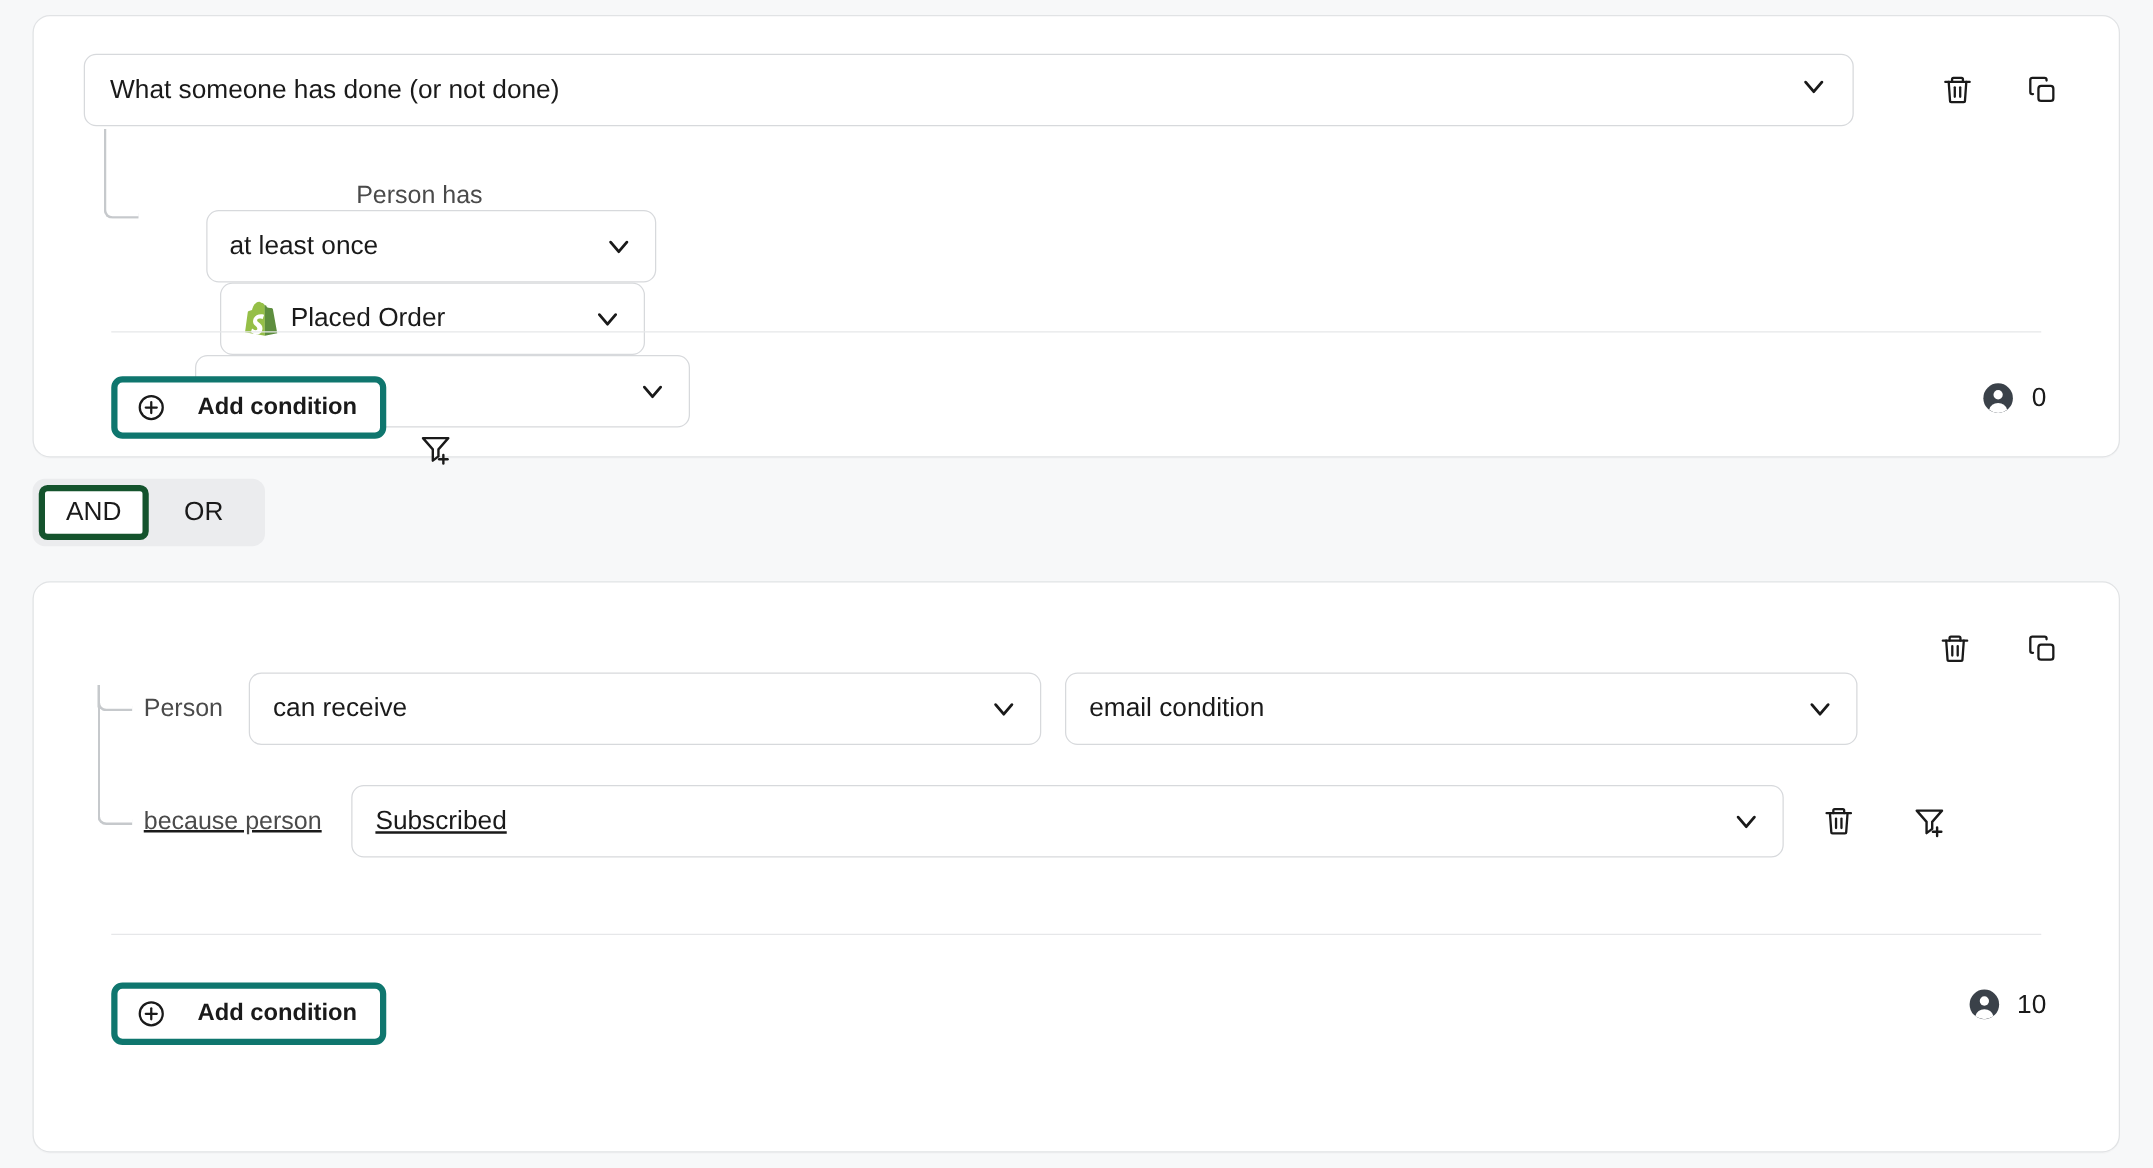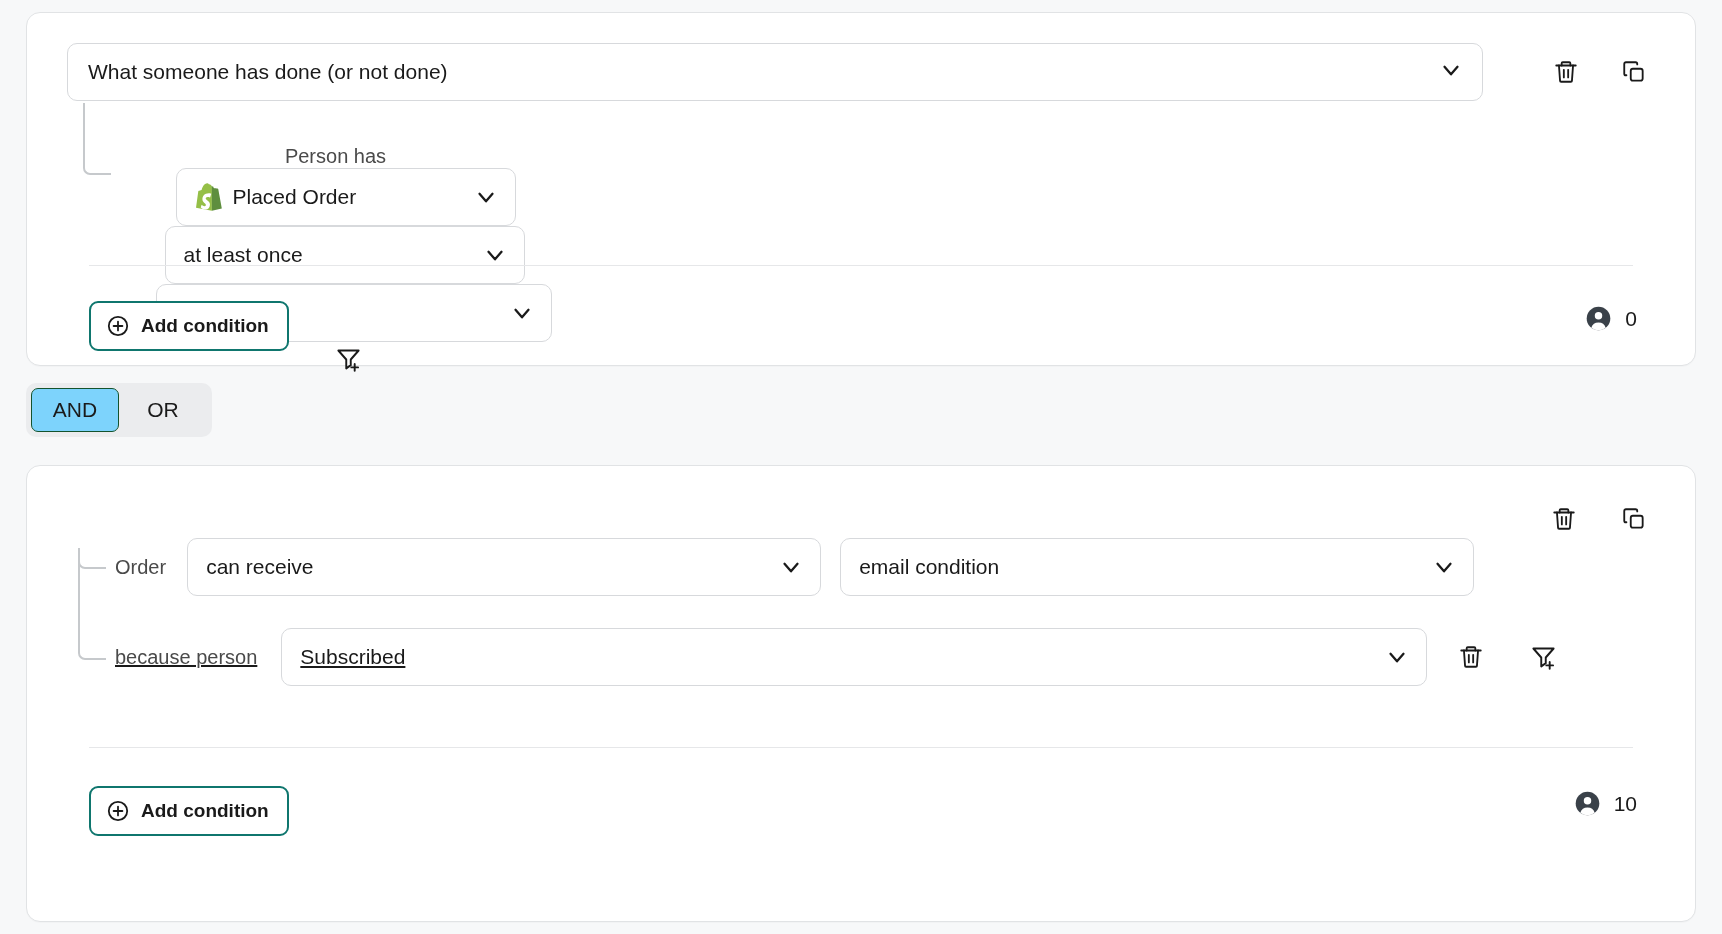--- a/index.html
+++ b/index.html
@@ -129,25 +129,25 @@
     left: 62px;
     right: 62px;
     height: 1px;
     background: #e6e7e9;
   }
   .add-cond {
     position: absolute;
     left: 62px;
     height: 50px;
     background: #ffffff;
-    border: 2px solid #0f766e;
+    border: 5px solid #0f766e;
     border-radius: 9px;
     display: inline-flex;
     align-items: center;
-    gap: 11px;
+    gap: 25px;
     padding: 0 18px 0 15px;
     box-sizing: border-box;
     cursor: pointer;
     font-size: 19px;
     font-weight: bold;
     color: #1a1a1a;
   }
   .count-wrap {
     position: absolute;
     right: 58px;
@@ -179,22 +179,22 @@
     align-items: center;
     justify-content: center;
     font-size: 21px;
     color: #1a1a1a;
     border-radius: 7px;
     cursor: pointer;
     padding: 0 14px;
     box-sizing: border-box;
   }
   .andor .opt.active {
-    background: #7dd3fc;
-    border: 1px solid #14532d;
+    background: #ffffff;
+    border: 5px solid #14532d;
   }
 
   
   .shopify {
     width: 28px;
     height: 30px;
     flex: 0 0 auto;
     display: block;
   }
 </style>
@@ -232,36 +232,36 @@
             </svg>
         </div>
       </div>
     </div>
 
     <div class="connector" style="left:56px; top:90px; width:26px; height:70px;"></div>
 
     <div class="cond-row" style="left:92px; top:132px; gap:0;flex-direction:column;">
       <span class="row-label">Person has</span>
 
+      <div class="select" style="width:360px; margin-left:18px;">
+        <span class="val">at least once</span>
+        <span class="chev">
+          <svg width="26" height="26" viewBox="0 0 24 24" fill="none" stroke="#1a1a1a" stroke-width="2.1" stroke-linecap="round" stroke-linejoin="round">
+              <polyline points="6 9 12 16 18 9"></polyline>
+            </svg>
+        </span>
+      </div>
+
       <div class="select" style="width:340px; margin-left:20px;">
         <svg class="shopify" viewBox="0 0 48 52" xmlns="http://www.w3.org/2000/svg">
           <path d="M32.5 7.6c-.2-.1-.6-.2-1-.2-.5 0-1.4.3-2.3.9-.9-2.4-2.5-4.6-5.1-4.6h-.3c-.7-1-1.7-1.4-2.5-1.4-6.2 0-9.2 7.8-10.1 11.7l-4.3 1.3c-1.3.4-1.4.5-1.6 1.7L1.5 44.6 29 49.7V7.6z" fill="#95bf47"></path>
           <path d="M40.1 12.6c-.1-.8-.8-1.2-1.4-1.3-.6 0-5.4-.4-5.4-.4s-3.6-3.5-4-3.9c-.2-.2-.4-.3-.6-.3L29 49.7l17.2-3.7-6.1-33.4z" fill="#5e8e3e"></path>
           <path d="M28 20.5l-2.1 6.3s-1.9-1-4.1-1c-3.3 0-3.5 2.1-3.5 2.6 0 2.8 7.4 3.9 7.4 10.6 0 5.3-3.3 8.7-7.8 8.7-5.4 0-8.2-3.4-8.2-3.4l1.5-4.8s2.8 2.4 5.2 2.4c1.6 0 2.2-1.2 2.2-2.1 0-3.7-6-3.9-6-10 0-5.1 3.7-10.1 11.1-10.1 2.9 0 4.3.8 4.3.8z" fill="#ffffff"></path>
         </svg>
         <span class="val">Placed Order</span>
-        <span class="chev">
-          <svg width="26" height="26" viewBox="0 0 24 24" fill="none" stroke="#1a1a1a" stroke-width="2.1" stroke-linecap="round" stroke-linejoin="round">
-              <polyline points="6 9 12 16 18 9"></polyline>
-            </svg>
-        </span>
-      </div>
-
-      <div class="select" style="width:360px; margin-left:18px;">
-        <span class="val">at least once</span>
         <span class="chev">
           <svg width="26" height="26" viewBox="0 0 24 24" fill="none" stroke="#1a1a1a" stroke-width="2.1" stroke-linecap="round" stroke-linejoin="round">
               <polyline points="6 9 12 16 18 9"></polyline>
             </svg>
         </span>
       </div>
 
       <div class="select" style="width:396px; margin-left:37px;font-weight:bold;">
         <span class="val">all time</span>
         <span class="chev">
@@ -331,21 +331,21 @@
             </svg>
         </div>
       </div>
     </div>
 
     <div class="connector" style="left:51px; top:82px; width:26px; height:18px; border-bottom-left-radius:0; border-bottom:none; border-left:2px solid #c6c9cc;"></div>
     <div class="connector" style="left:51px; top:82px; width:26px; height:19px;"></div>
     <div class="connector" style="left:51px; top:82px; width:26px; height:110px;"></div>
 
     <div class="cond-row" style="left:88px; top:72px;">
-      <span class="row-label">Order</span>
+      <span class="row-label">Person</span>
 
       <div class="select" style="width:634px; margin-left:21px;justify-content:space-between;">
         <span class="val">can receive</span>
         <span class="chev">
           <svg width="26" height="26" viewBox="0 0 24 24" fill="none" stroke="#1a1a1a" stroke-width="2.1" stroke-linecap="round" stroke-linejoin="round">
               <polyline points="6 9 12 16 18 9"></polyline>
             </svg>
         </span>
       </div>
 

